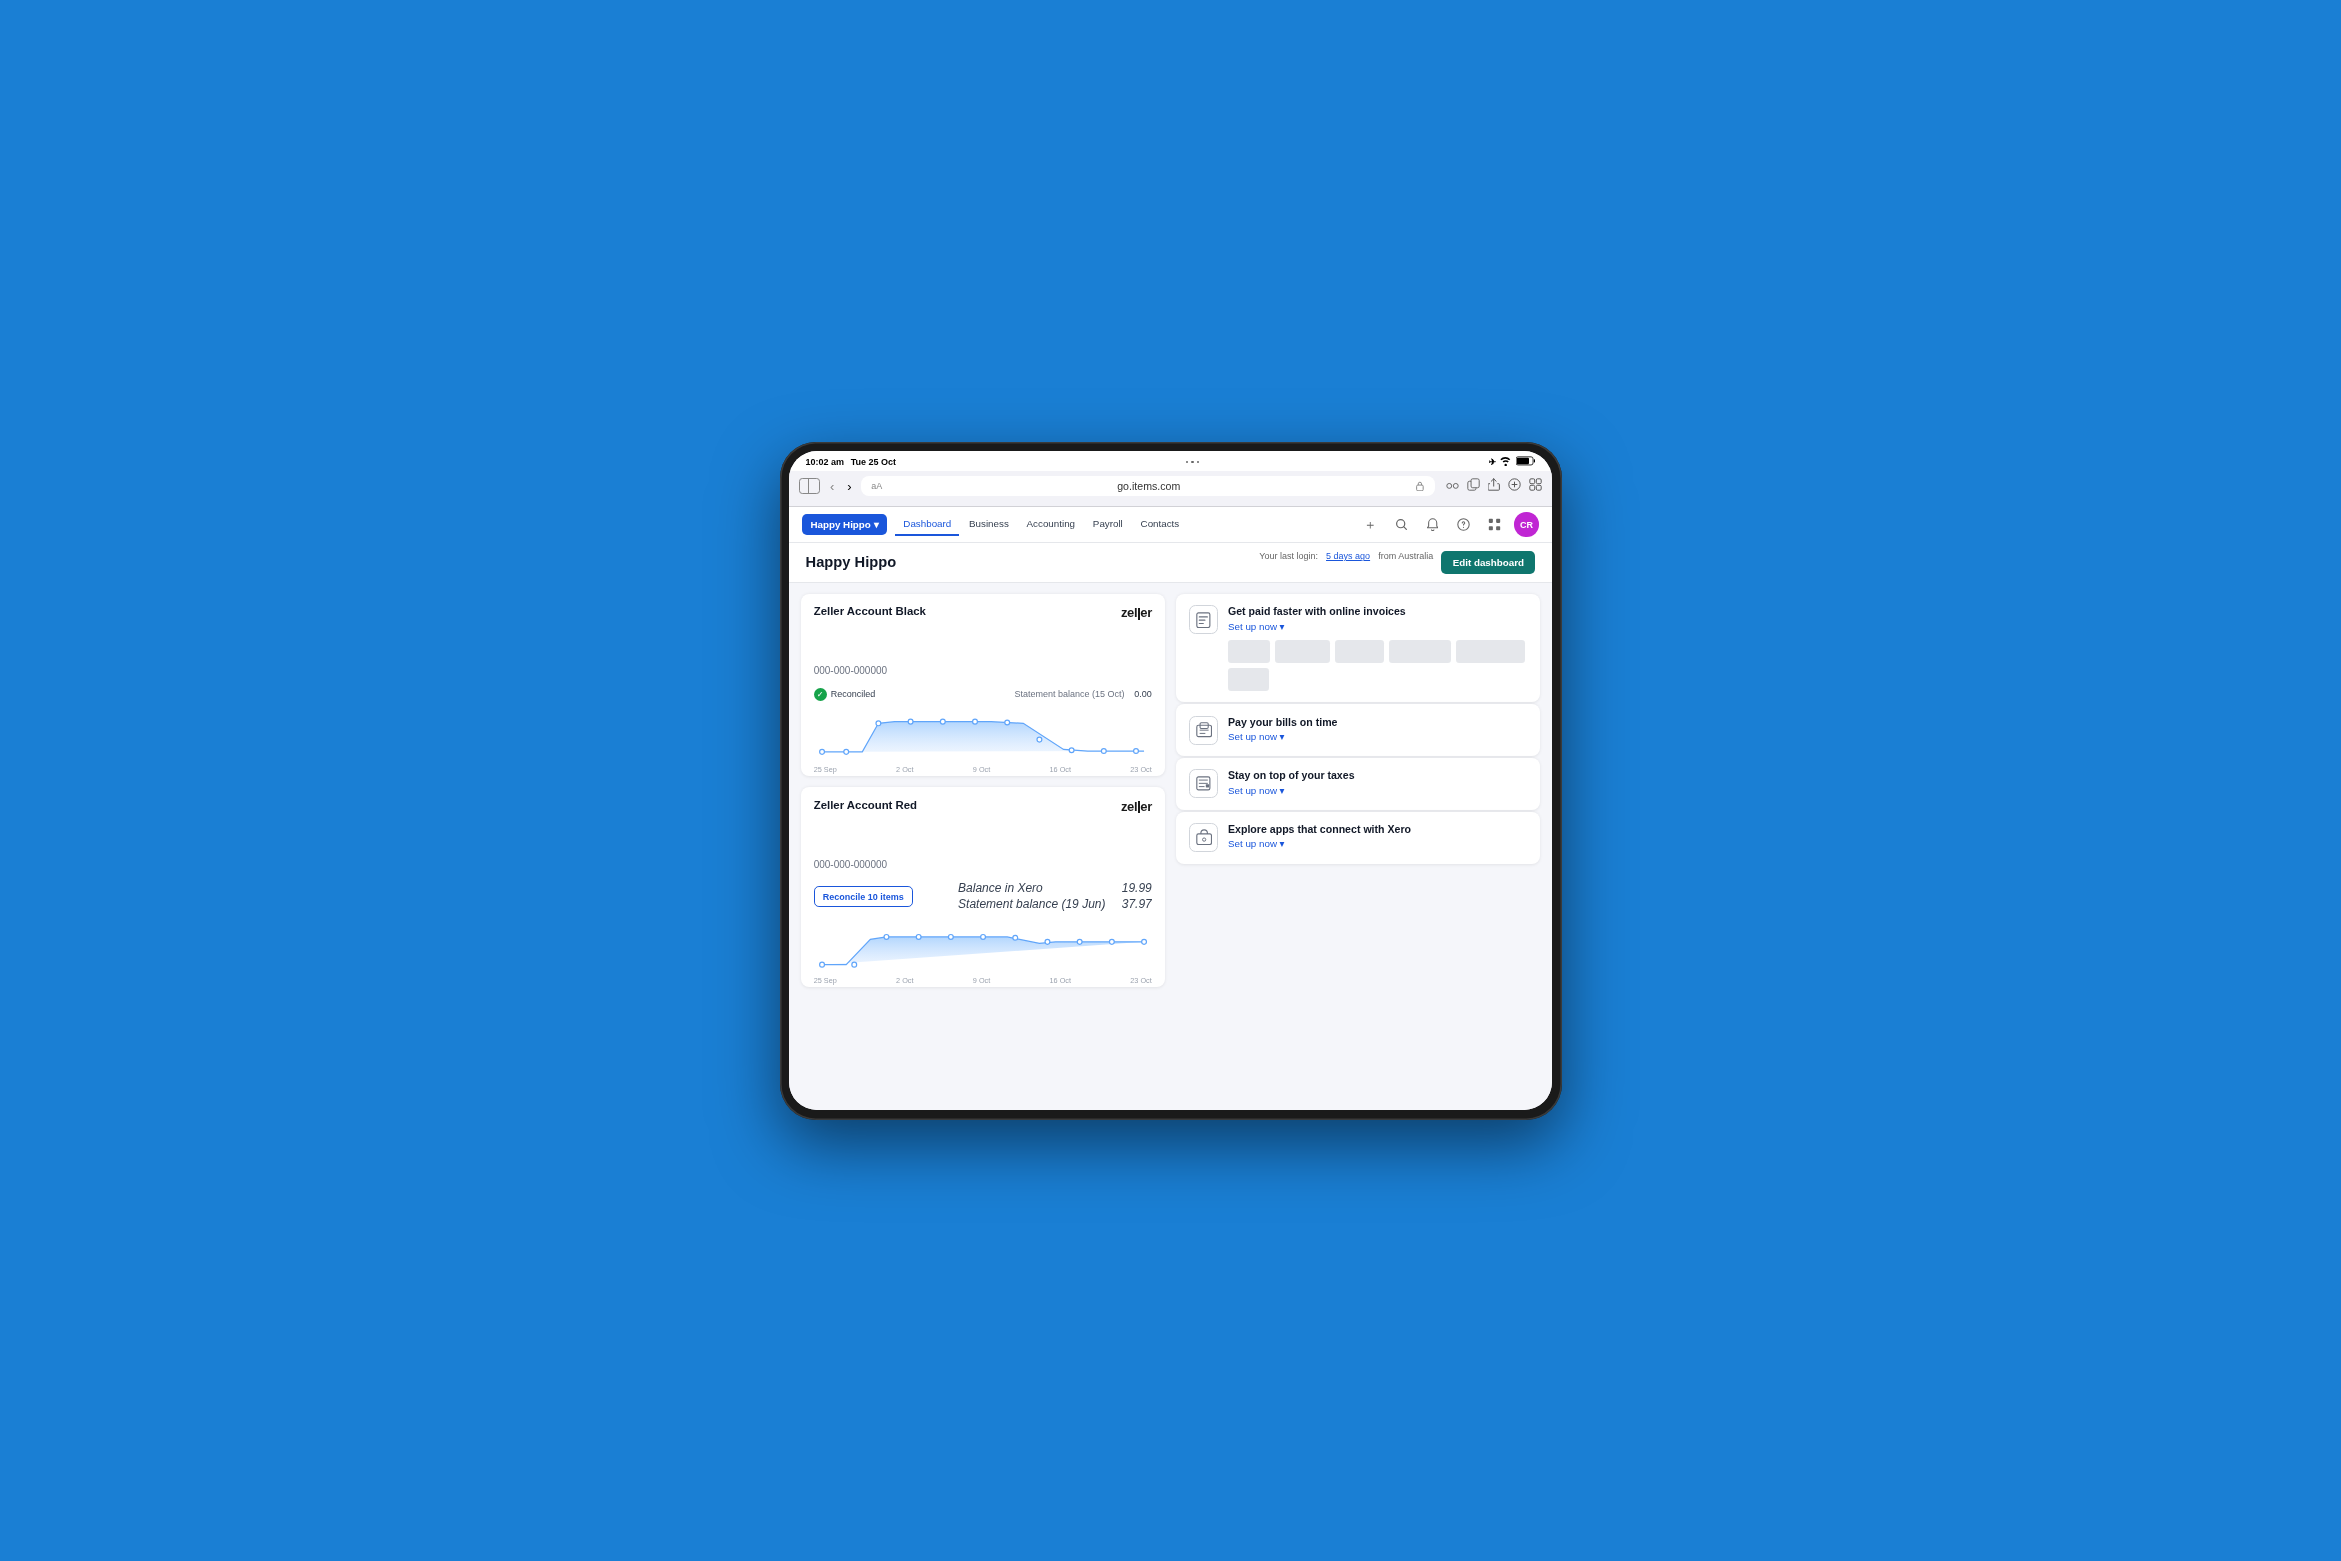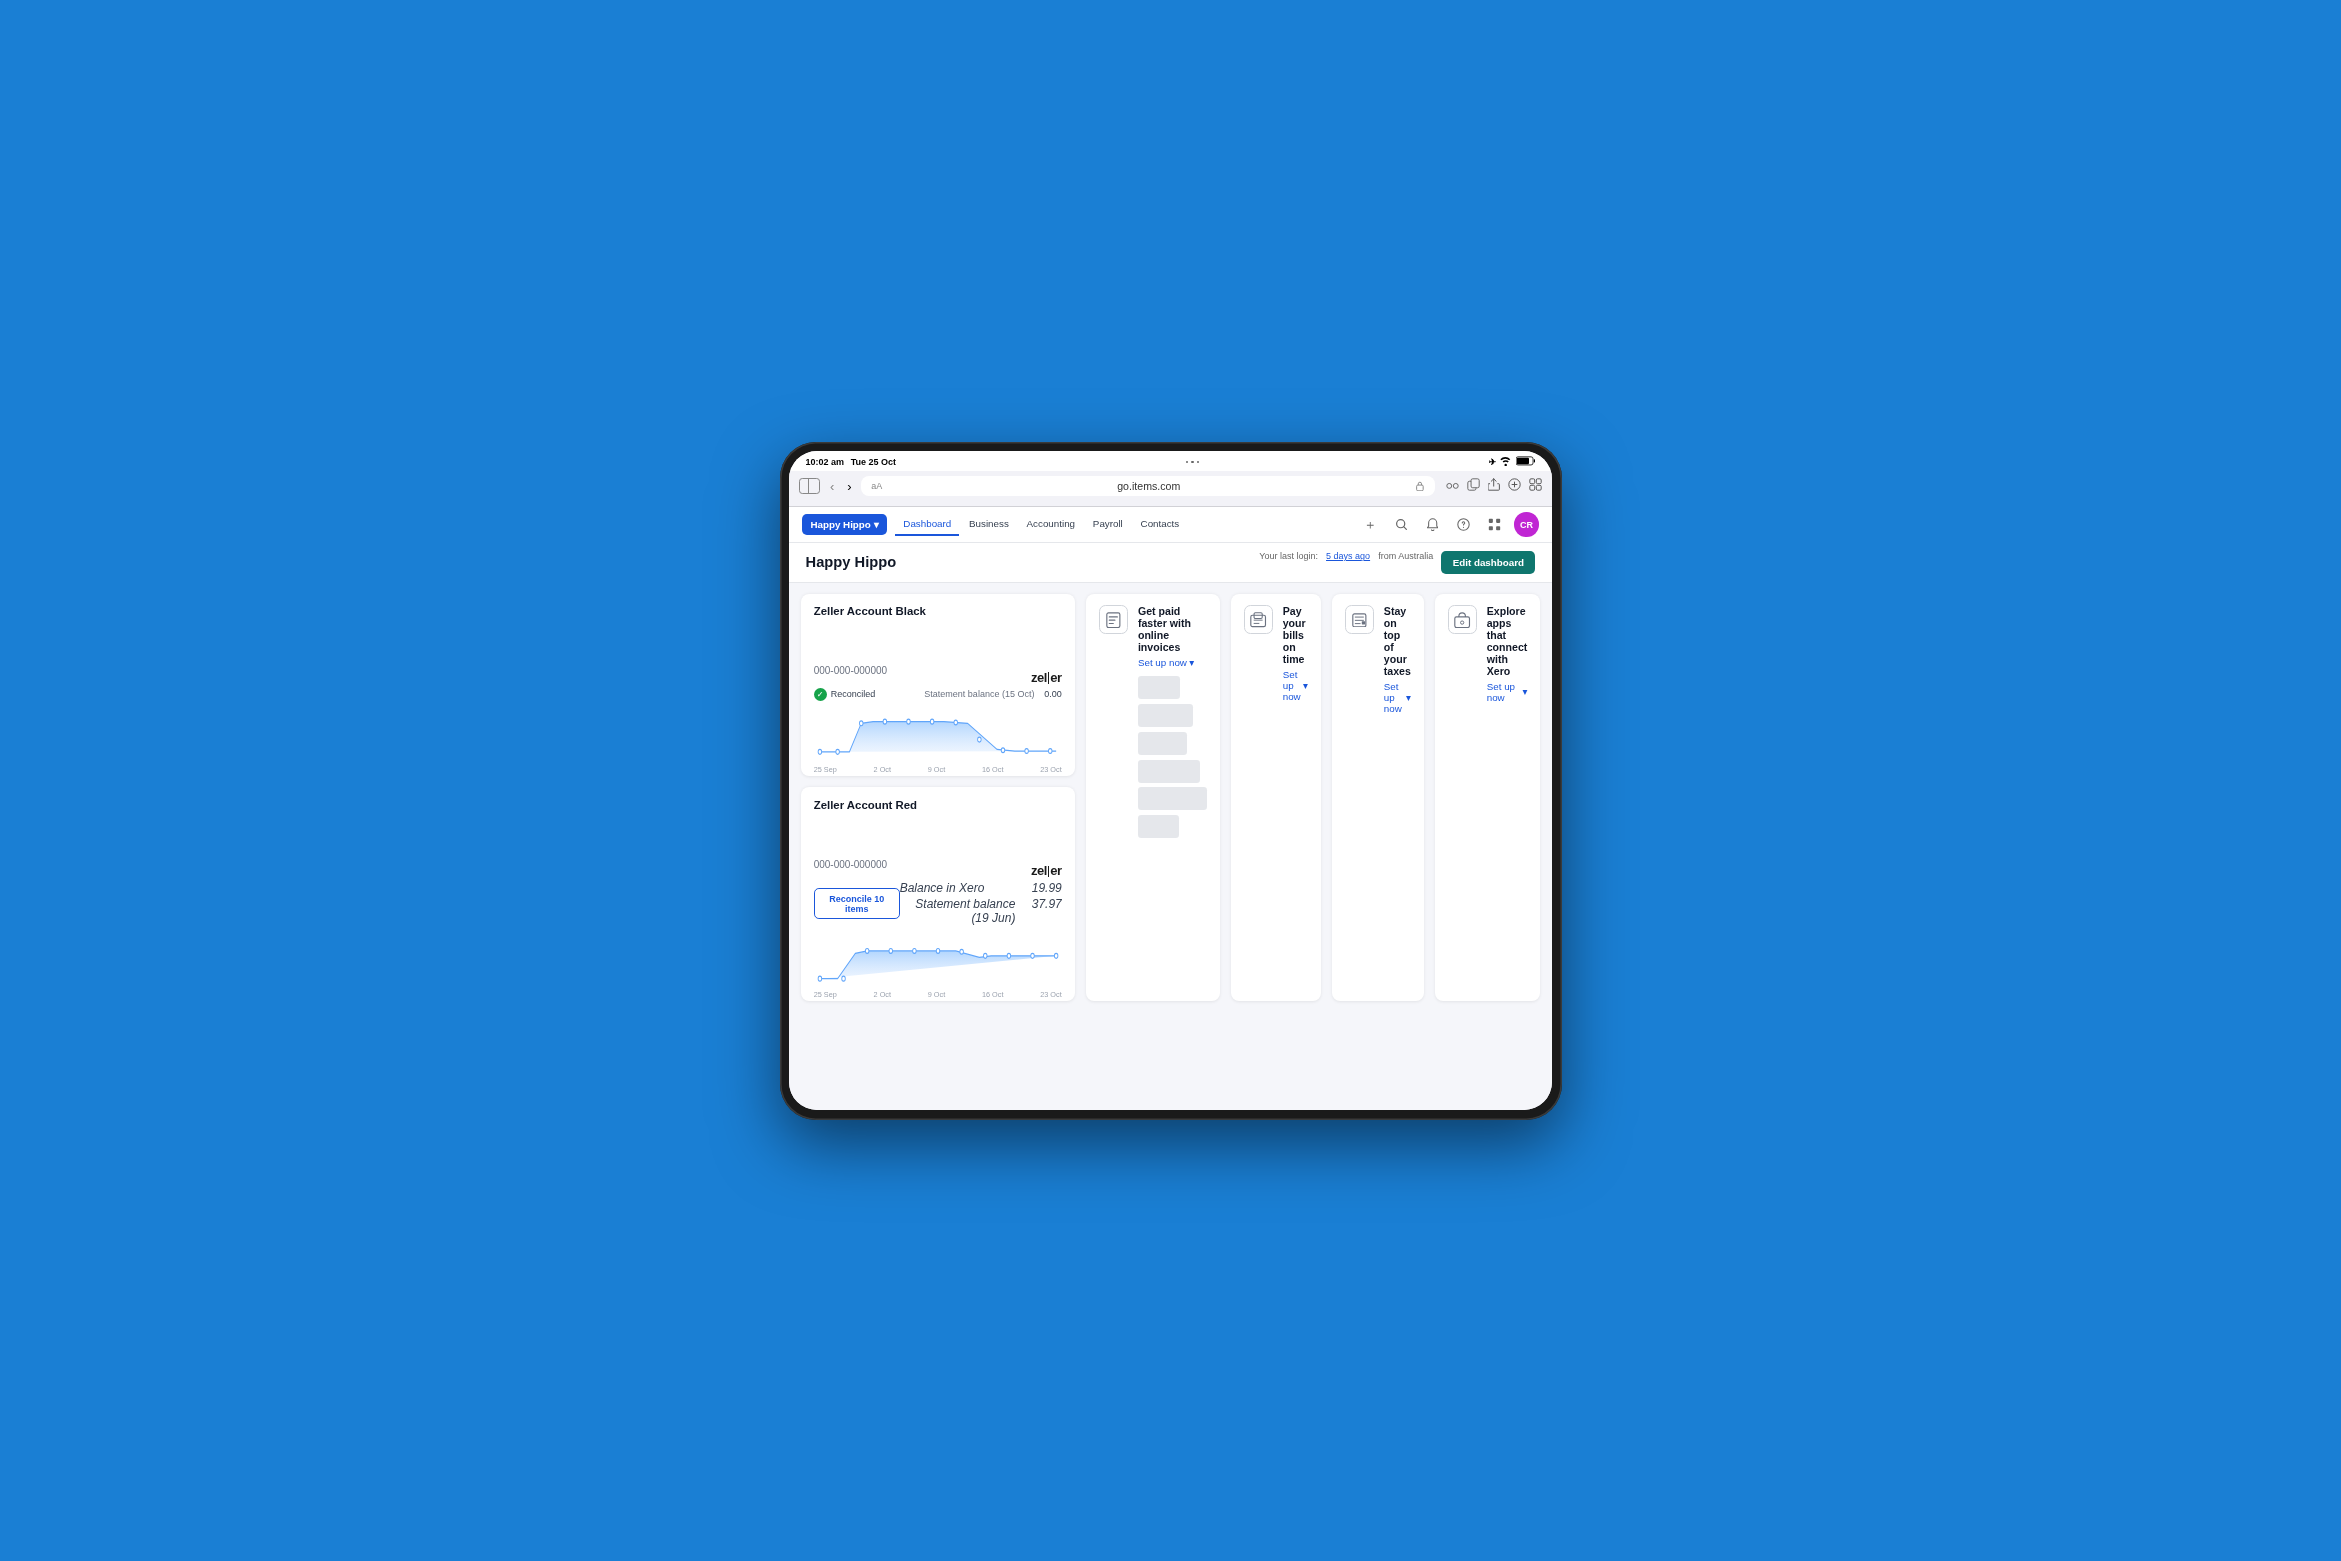--- a/index.html
+++ b/index.html
@@ -254,36 +254,36 @@
     }
 
     .left-column {
       display: flex;
       flex-direction: column;
       gap: 11.4px;
     }
 
     .right-column {
       display: flex;
-      flex-direction: row;
-      gap: 11px;
+      flex-direction: column;
+      gap: 2px;
     }
 
     
     .account-card {
       background: #fff;
       border-radius: 8.1px;
       padding: 11.4px 13px;
       box-shadow: 0 0.8px 3.3px rgba(0,0,0,0.08);
     }
 
     .account-card-header {
       display: flex;
       justify-content: space-between;
-      align-items: flex-end;
+      align-items: flex-start;
       margin-bottom: 3.3px;
     }
 
     .account-name {
       font-size: 11.4px;
       font-weight: 700;
       color: #111827;
     }
 
     .zeller-logo {

